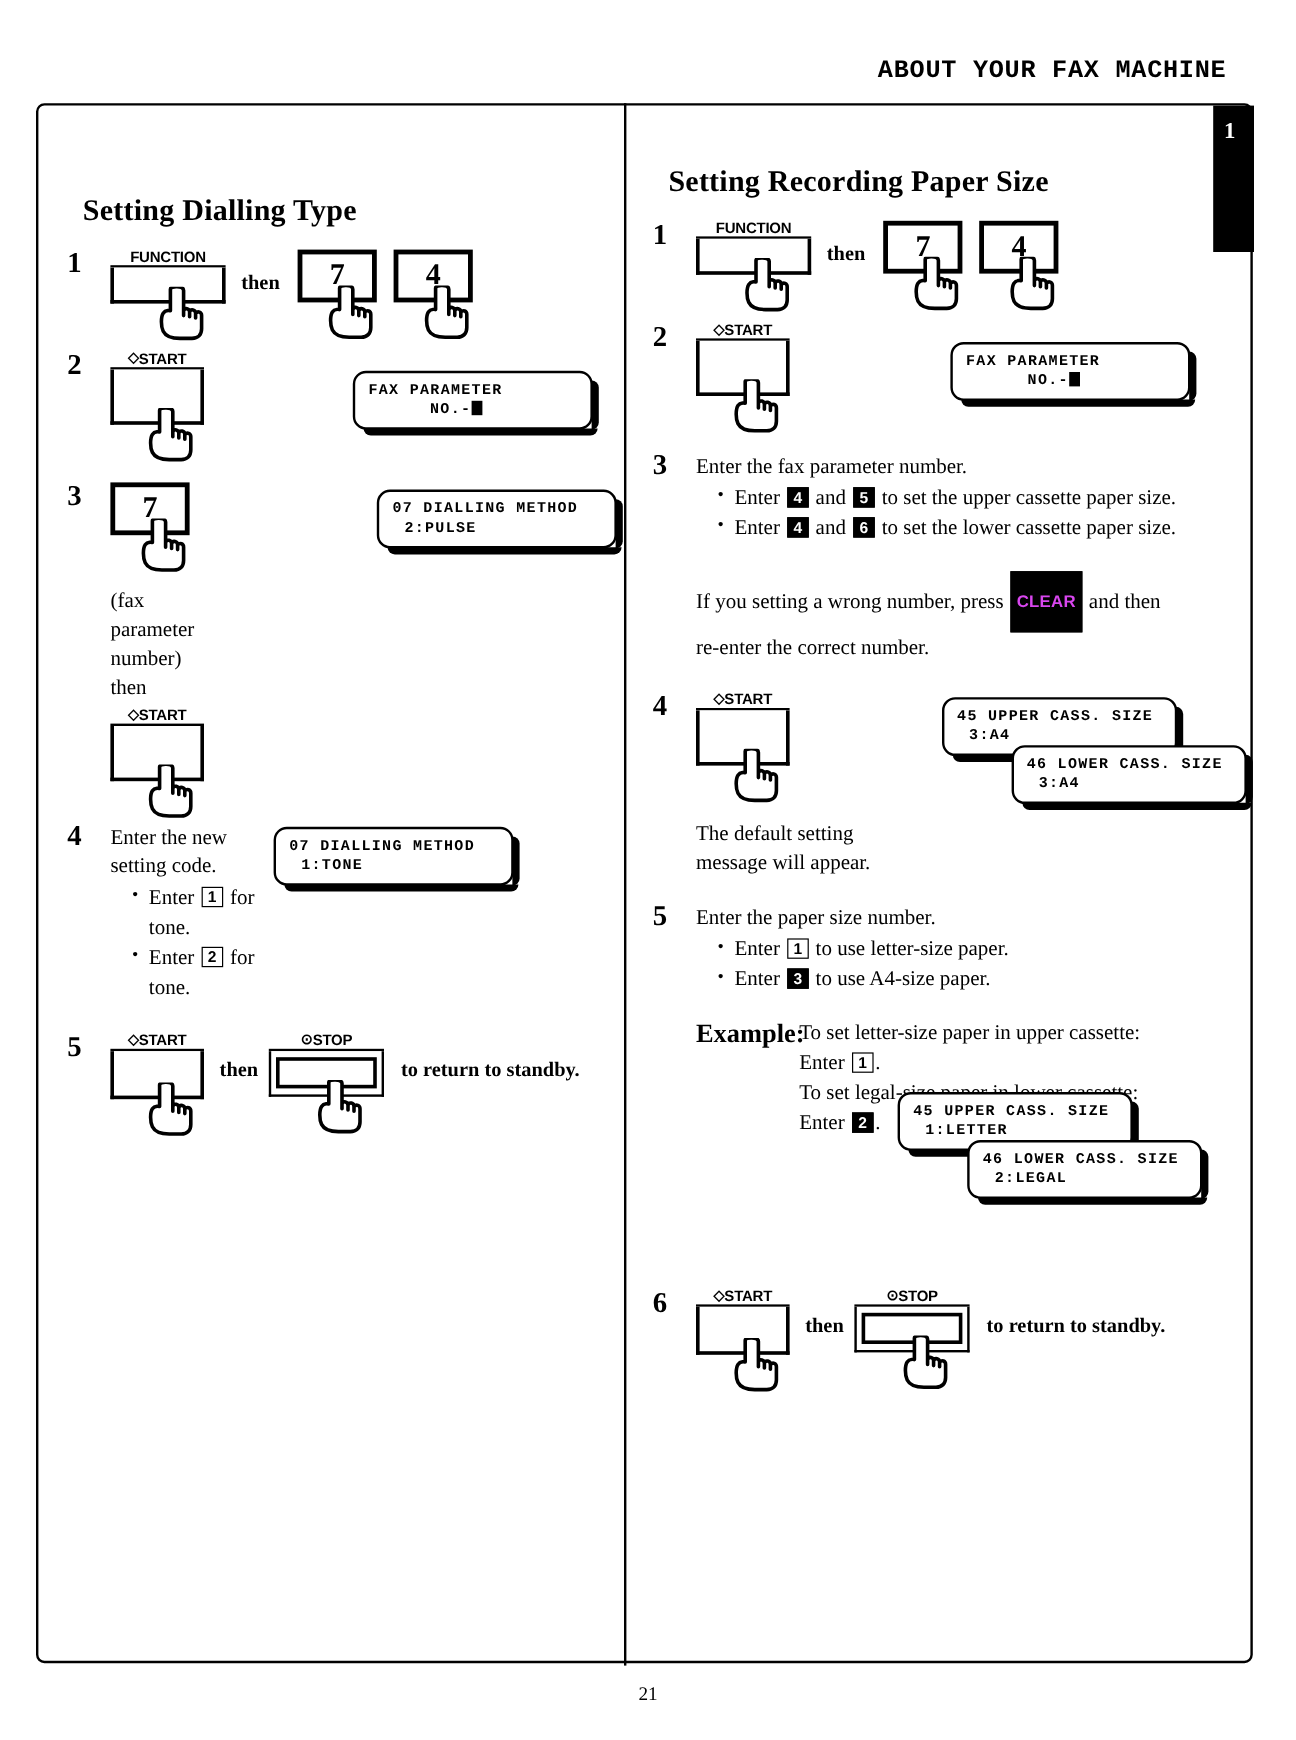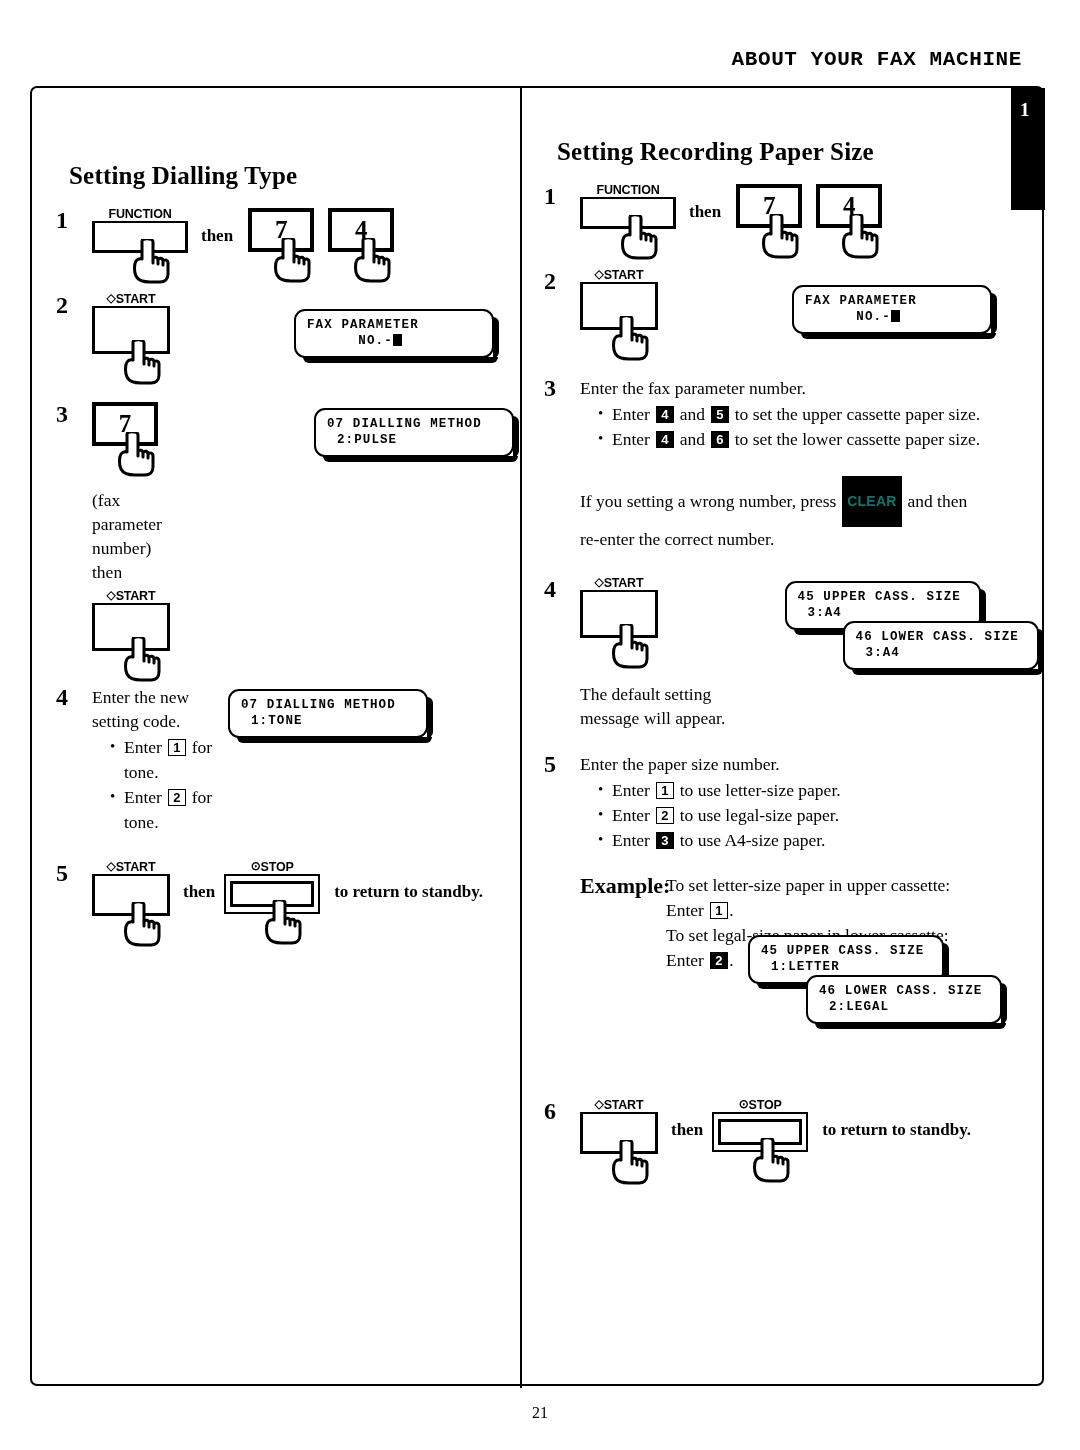--- a/index.html
+++ b/index.html
@@ -304,21 +304,21 @@
     text-align: center;
     background: #fff;
   }
   .inline-key.filled {
     background: #000;
     color: #fff;
     border-color: #000;
   }
   .inline-key.wide-filled {
     background: #000;
-    color: #0f766e;
+    color: #d946ef;
     border: 2px solid #000;
     padding: 16px 3px;
     font-size: 14px;
     letter-spacing: 0.2px;
   }
 
   
   .example-block { margin-top: 20px; position: relative; }
   .example-grid {
     display: grid;
@@ -648,21 +648,20 @@
       </div>
     </div>
   </div>
 
   <div class="step" style="margin-top:22px;">
     <div class="step-num">5</div>
     <div class="step-body">
       <div class="para">Enter the paper size number.</div>
       <ul class="bullets">
         <li><span>Enter</span> <span class="inline-key">1</span> <span>to use letter-size paper.</span></li>
-        <li><span>Enter</span> <span class="inline-key">2</span> <span>to use legal-size paper.</span></li>
         <li><span>Enter</span> <span class="inline-key filled">3</span> <span>to use A4-size paper.</span></li>
       </ul>
 
       <div class="example-block">
         <div class="example-grid">
           <div class="example-label">Example:</div>
           <div class="example-lines">
             <div>To set letter-size paper in upper cassette:</div>
             <div><span>Enter</span> <span class="inline-key">1</span><span>.</span></div>
             <div>To set legal-size paper in lower cassette:</div>

